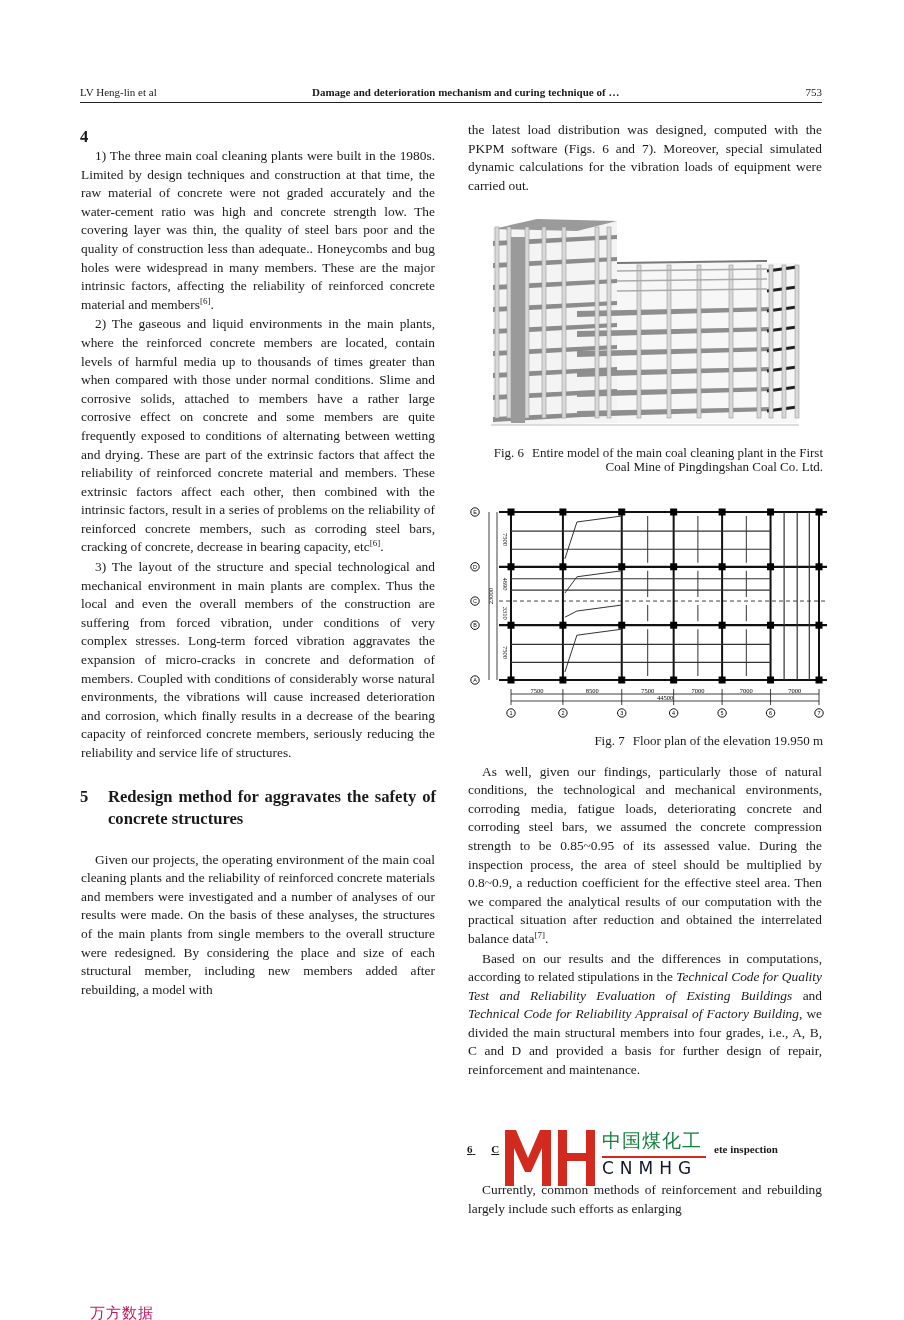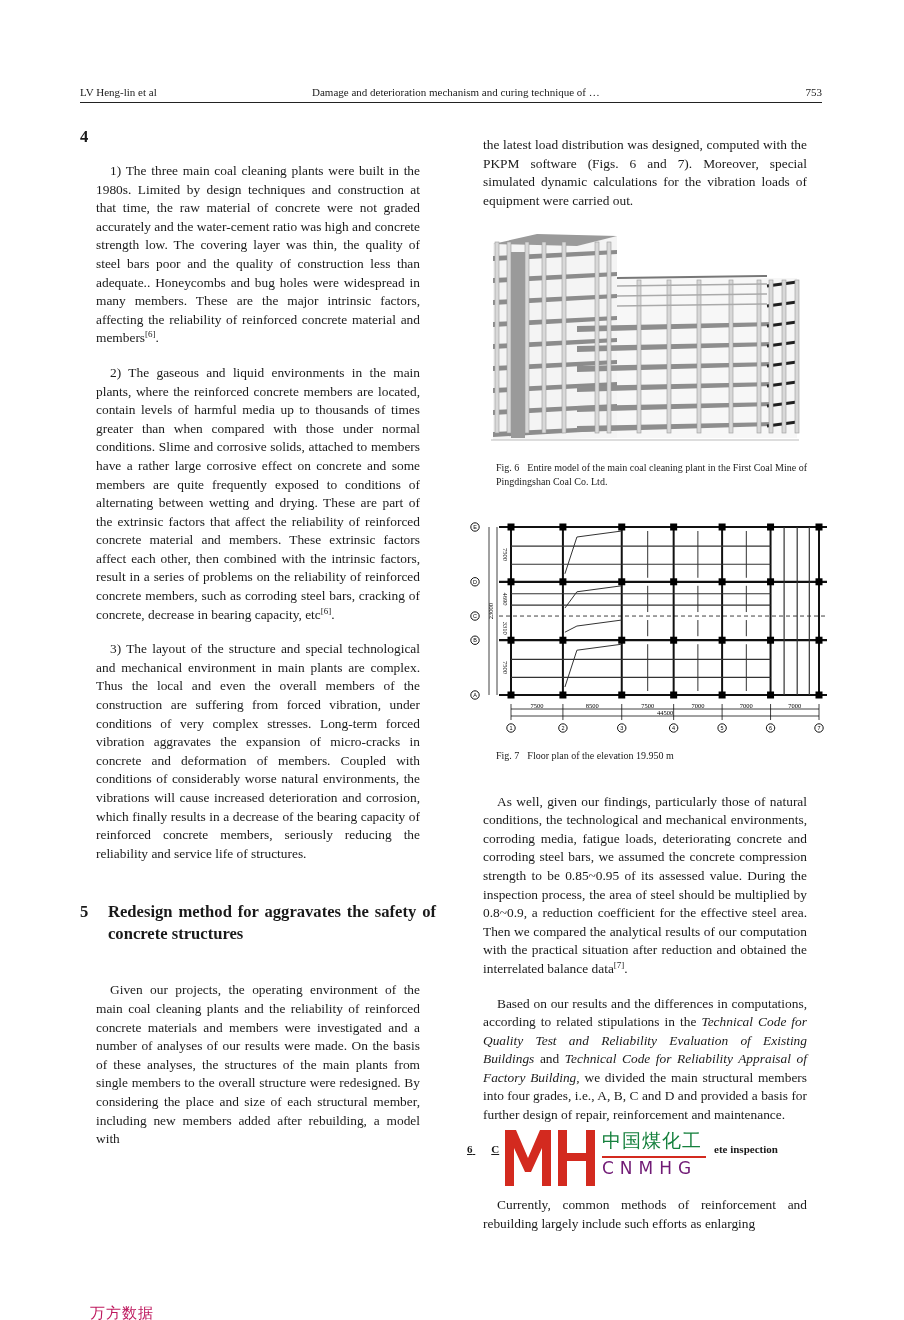--- a/index.html
+++ b/index.html
@@ -1,39 +1,39 @@
 <!DOCTYPE html>
 <html><head>
 <meta charset="utf-8">
 <style>
   html, body { margin: 0; padding: 0; background: #ffffff; }
   body { width: 904px; height: 1320px; position: relative; overflow: hidden;
          font-family: "Liberation Serif", "DejaVu Serif", serif; color: #1a1a1a; }
   .header { position: absolute; left: 80px; top: 86px; width: 742px; height: 16px;
             font-size: 11px; border-bottom: 1.5px solid #222; }
   .header .left { position: absolute; left: 0; top: 0; }
-  .header .center { position: absolute; left: 232px; top: 0; }
+  .header .center { position: absolute; left: 232px; top: 0; font-weight: bold; }
   .header .right { position: absolute; right: 0; top: 0; }
   .col { position: absolute; top: 120px; width: 356px; font-size: 13.4px; line-height: 18.6px; text-align: justify; }
   .col-left { left: 80px; }
   .col-right { left: 467px; }
   h2.sec { font-size: 16.6px; line-height: 22px; font-weight: bold; margin: 0; position: relative; padding-left: 28px; text-align: justify; }
   h2.sec .num { position: absolute; left: 0; top: 0; }
-  p { margin: 16px; text-indent: 14px; }
+  p { margin: 1px; text-indent: 14px; }
   p.noindent { text-indent: 0; }
   sup { font-size: 9px; line-height: 0; vertical-align: 5px; }
   .fig { position: relative; }
-  .caption { font-size: 10px; line-height: 14px; text-align: left; margin-left: 29px; }
+  .caption { font-size: 13px; line-height: 14px; text-align: right; }
   .caption .lab { margin-right: 8px; }
   em { font-style: italic; }
   .footer-cn { position: absolute; left: 90px; top: 1304px; font-family: "DejaVu Sans", sans-serif; font-size: 15px; color: #be185d; letter-spacing: 1px; }
   .watermark { position: absolute; left: 502px; top: 1128px; width: 240px; height: 60px; }
   .wm-cn { position: absolute; left: 100px; top: 0px; font-family: "DejaVu Sans", sans-serif; font-size: 19px; color: #15803d; letter-spacing: 1px; }
   .wm-line { position: absolute; left: 100px; top: 28px; width: 104px; height: 2px; background: #d32a1f; }
-  .wm-en { position: absolute; left: 100px; top: 30px; font-family: "DejaVu Sans", sans-serif; font-size: 17px; color: #701a75; letter-spacing: 6px; }
+  .wm-en { position: absolute; left: 100px; top: 30px; font-family: "DejaVu Sans", sans-serif; font-size: 17px; color: #0f172a; letter-spacing: 6px; }
   .sec6 { position: absolute; left: 467px; top: 1143px; width: 356px; font-size: 11px; font-weight: bold; text-decoration: underline; }
   .sec6 .tail { position: absolute; left: 247px; top: 0; }
   .sec6-body { position: absolute; left: 467px; top: 1180px; width: 356px; font-size: 13.4px; line-height: 18.6px; text-align: justify; }
   .sec6-body p { text-indent: 14px; }
 </style>
 </head>
 <body>
 
 <div class="header">
   <span class="left">LV Heng-lin et al</span>

